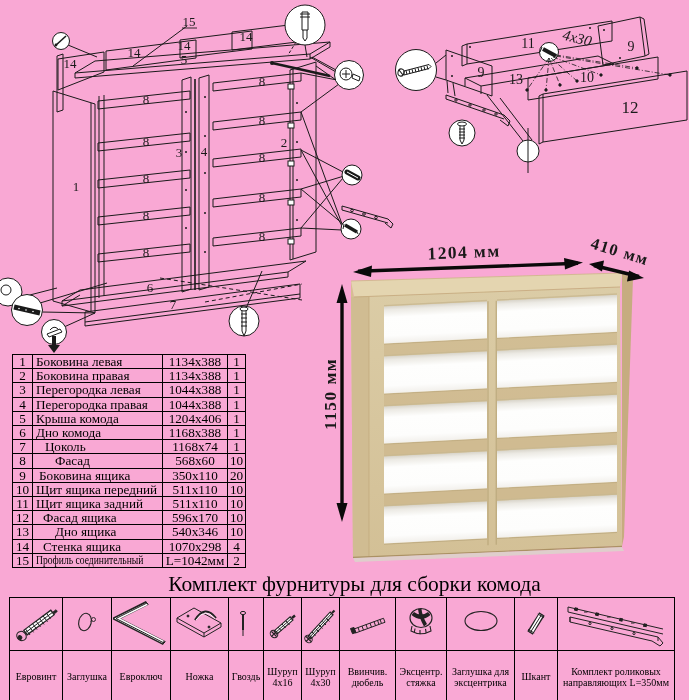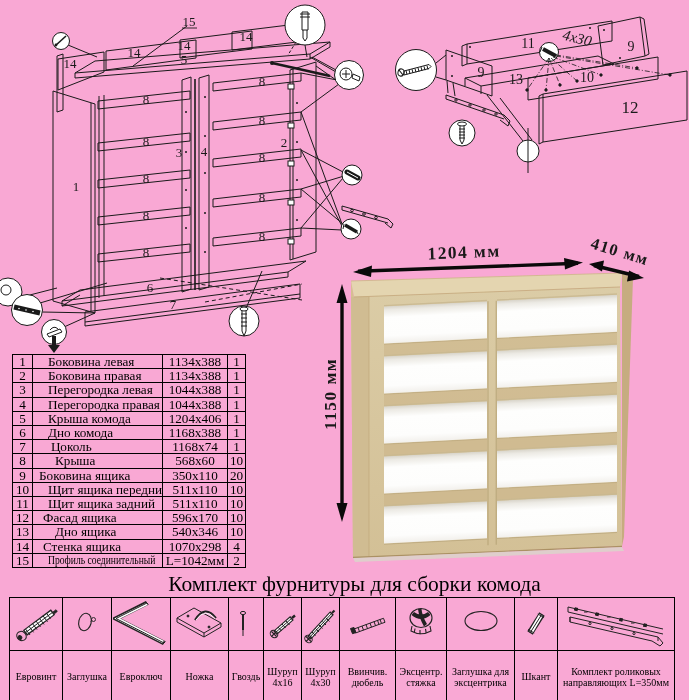--- a/index.html
+++ b/index.html
@@ -5,21 +5,21 @@
 html,body{margin:0;padding:0;background:#fff;}
 #wrap{position:relative;width:689px;height:700px;background:#f9a8d4;overflow:hidden;font-family:"Liberation Serif",serif;}
 #art{position:absolute;left:0;top:0;}
 #hw svg{vertical-align:middle;}
 text{font-family:"Liberation Serif",serif;fill:#1a1a1a;}
 #parts{position:absolute;left:12px;top:354px;width:233px;height:214px;border-collapse:collapse;table-layout:fixed;font-size:13.2px;color:#000;}
 #parts td{border:1px solid #000;padding:0;line-height:1;white-space:nowrap;overflow:hidden;}
 #parts td.n{text-align:center;}
 #parts td.s{text-align:center;margin-left:7px;}
 #parts td.q{text-align:center;}
-#parts td.t{padding-left:15px;}
+#parts td.t{padding-left:3px;}
 #title{position:absolute;left:10px;top:572px;width:689px;text-align:center;font-size:21.5px;color:#000;}
 #hw{position:absolute;left:9px;top:597px;width:665px;height:108px;border-collapse:collapse;table-layout:fixed;color:#000;}
 #hw td{border:1px solid #000;padding:0;text-align:center;vertical-align:middle;}
 #hw tr.lab td{font-size:10px;line-height:1.05;}
 #hw tr.num td{font-size:15px;}
 #hw tr.ico td{height:52px;vertical-align:middle;}
 </style>
 </head>
 <body>
 <div id="wrap">
@@ -356,27 +356,27 @@
           <td class="q">1</td>
         </tr>
 <tr>
           <td class="n">6</td>
           <td class="t">Дно комода</td>
           <td class="s">1168х388</td>
           <td class="q">1</td>
         </tr>
 <tr>
           <td class="n">7</td>
-          <td class="t" style="padding-left:18px">Цоколь</td>
+          <td class="t" style="padding-left:12px">Цоколь</td>
           <td class="s">1168х74</td>
           <td class="q">1</td>
         </tr>
 <tr>
           <td class="n">8</td>
-          <td class="t" style="padding-left:22px">Крыша</td>
+          <td class="t" style="padding-left:22px">Фасад</td>
           <td class="s">568х60</td>
           <td class="q">10</td>
         </tr>
 <tr>
           <td class="n">9</td>
           <td class="t" style="padding-left:6px">Боковина ящика</td>
           <td class="s">350х110</td>
           <td class="q">20</td>
         </tr>
 <tr>

